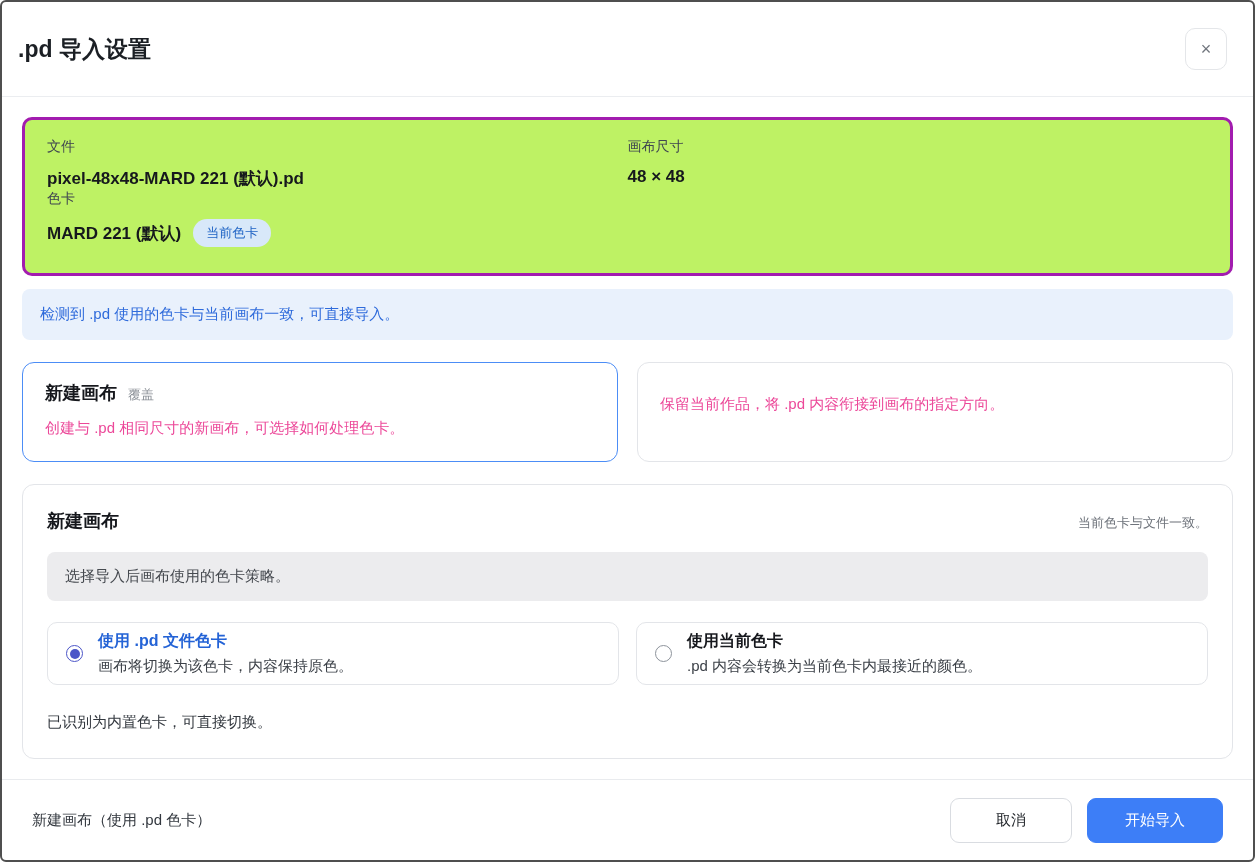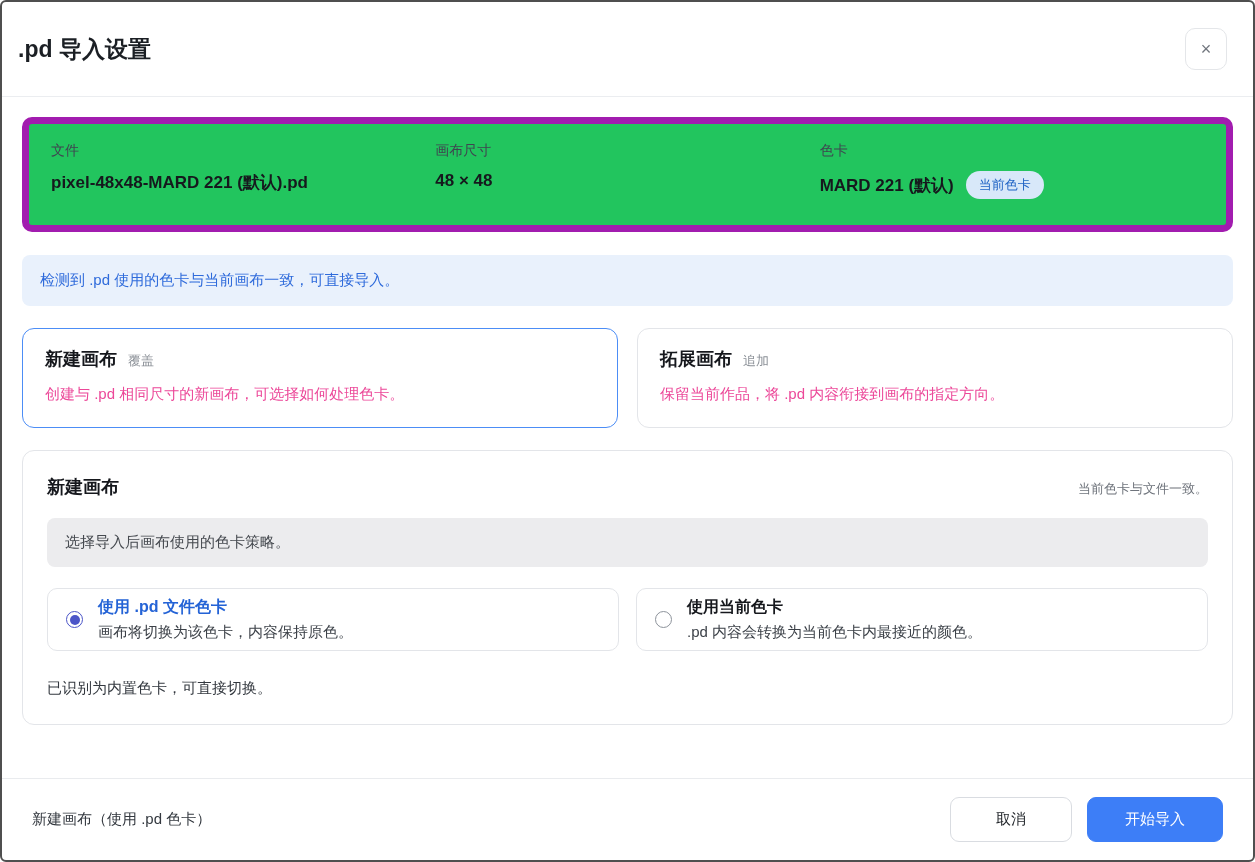--- a/index.html
+++ b/index.html
@@ -52,26 +52,26 @@
 
   
   .content {
     flex: 1 1 auto;
     padding: 20px;
     display: flex;
     flex-direction: column;
   }
 
   .info-panel {
-    background: #22c55e;
-    border: 7px solid #a21caf;
+    background: #bef264;
+    border: 3px solid #a21caf;
     border-radius: 10px;
     padding: 18px 22px 26px 22px;
     display: grid;
-    grid-template-columns: 1fr 1fr 1fr;
+    grid-template-columns: 1fr 1fr;
   }
   .info-label {
     font-size: 14px;
     color: #3f4550;
     margin-bottom: 11px;
   }
   .info-value {
     font-size: 17px;
     font-weight: bold;
     color: #16181d;
@@ -83,21 +83,21 @@
     color: #1f63c4;
     font-size: 13px;
     font-weight: normal;
     padding: 5px 13px;
     border-radius: 14px;
     margin-left: 12px;
     white-space: nowrap;
   }
 
   .notice {
-    margin-top: 23px;
+    margin-top: 13px;
     background: #e9f1fc;
     color: #2f6bdb;
     border-radius: 8px;
     padding: 16px 18px;
     font-size: 15px;
   }
 
   .mode-row {
     margin-top: 22px;
     display: grid;
@@ -246,24 +246,20 @@
 
     <div class="mode-row">
       <div class="mode-card selected">
         <div class="mode-head">
           <span class="mode-title">新建画布</span>
           <span class="mode-tag">覆盖</span>
         </div>
         <div class="mode-desc">创建与 .pd 相同尺寸的新画布，可选择如何处理色卡。</div>
       </div>
       <div class="mode-card">
-        <div class="mode-head">
-          <span class="mode-title">拓展画布</span>
-          <span class="mode-tag">追加</span>
-        </div>
         <div class="mode-desc">保留当前作品，将 .pd 内容衔接到画布的指定方向。</div>
       </div>
     </div>
 
     <div class="panel">
       <div class="panel-head">
         <span class="panel-title">新建画布</span>
         <span class="panel-status">当前色卡与文件一致。</span>
       </div>
       <div class="hint-bar">选择导入后画布使用的色卡策略。</div>

